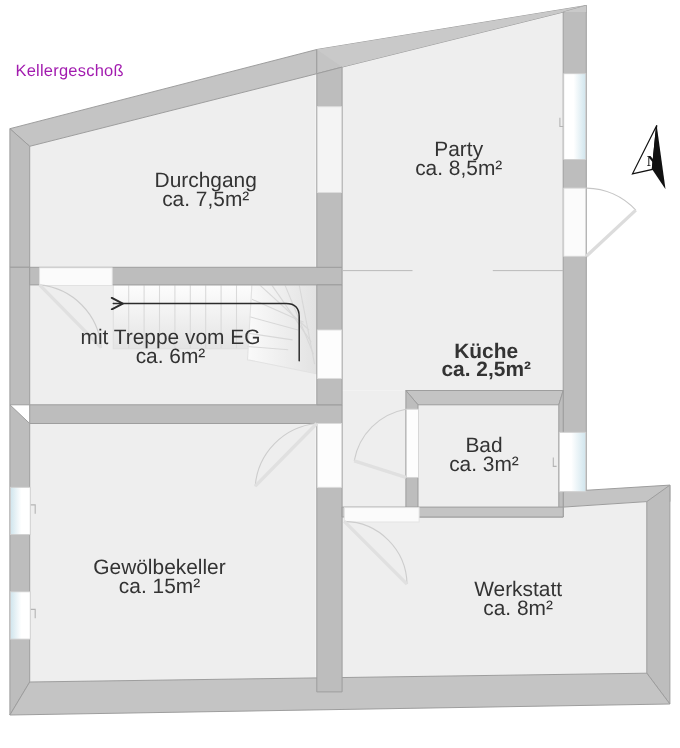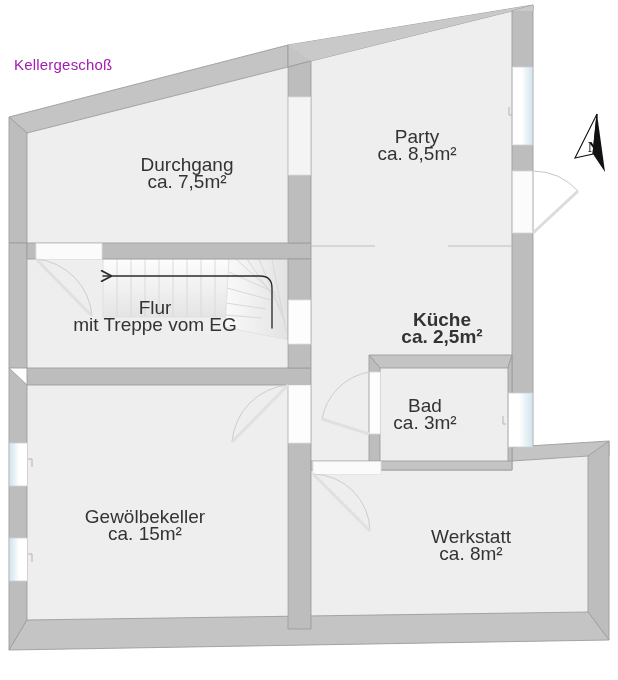--- a/index.html
+++ b/index.html
@@ -225,30 +225,30 @@
   <span class="rname">Durchgang</span>
   <span class="rarea">ca. 7,5m²</span>
 </div>
 
 <div class="room-label" style="left:417px;top:145px;">
   <span class="rname">Party</span>
   <span class="rarea">ca. 8,5m²</span>
 </div>
 
 <div class="room-label" style="left:155px;top:316px;">
-  <span class="rname">Flur</span>
   <span class="rsub">mit Treppe vom EG</span>
+  <span class="rarea">ca. 6m²</span>
 </div>
 
 <div class="room-label" style="left:442px;top:328px;font-weight:bold;">
   <span class="rname">Küche</span>
   <span class="rarea">ca. 2,5m²</span>
 </div>
 
-<div class="room-label" style="left:425px;top:414px;">
+<div class="room-label" style="left:440px;top:414px;">
   <span class="rname">Bad</span>
   <span class="rarea">ca. 3m²</span>
 </div>
 
 <div class="room-label" style="left:145px;top:525px;">
   <span class="rname">Gewölbekeller</span>
   <span class="rarea">ca. 15m²</span>
 </div>
 
 <div class="room-label" style="left:437px;top:545px;margin-left:34px;">

